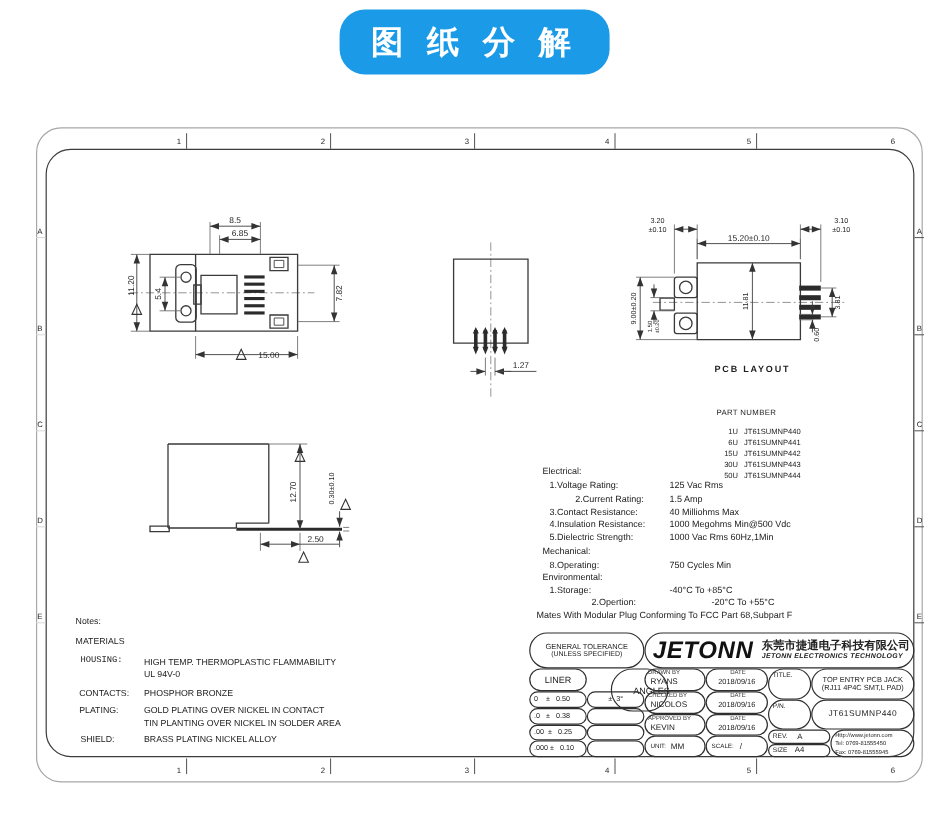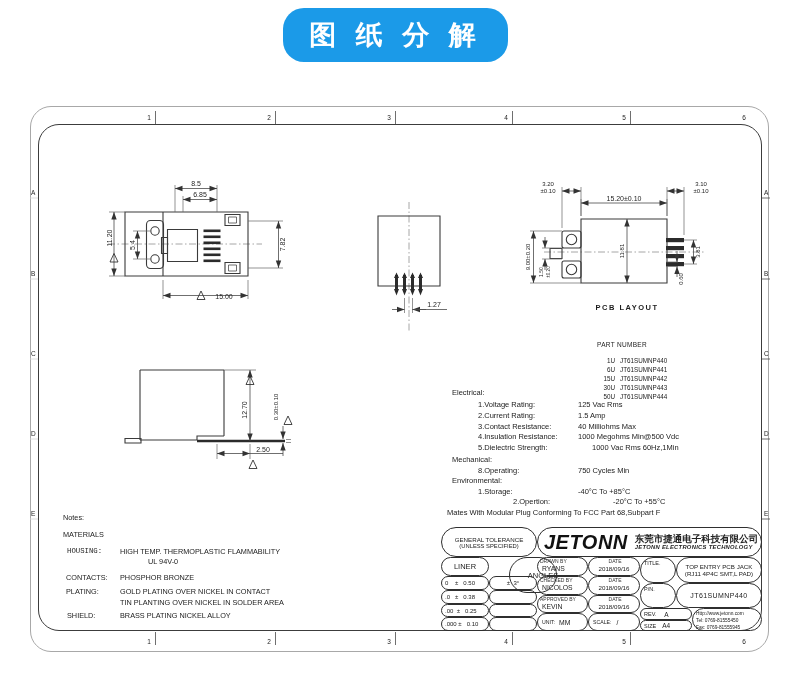--- a/index.html
+++ b/index.html
@@ -27,21 +27,21 @@
   .dimtxt-s{font-size:6px;}
   .zonetxt{font-size:6.5px;fill:#555;}
   .zonetxt-faint{font-size:6.5px;fill:#c7c7c7;}
   .pcblabel{font-size:7.5px;font-weight:bold;letter-spacing:1.5px;}
   
   .pn-title{font-size:6.5px;letter-spacing:.3px;}
   .pn-row{display:flex;font-size:6.3px;}
   .pn-code{width:20px;text-align:right;margin-right:5px;}
   .spec-h{font-size:7.5px;}
   .spec-row{display:flex;font-size:7.5px;white-space:pre;}
-  .spec-label{width:100px;margin-left:20px;}
+  .spec-label{width:100px;}
   .note{font-size:7.3px;white-space:pre;}
   
   .tb{border:1px solid #2f2f2f;box-sizing:border-box;background:transparent;}
   .ctr{display:flex;align-items:center;justify-content:center;text-align:center;}
   .tb-tiny{font-size:5px;color:#333;line-height:1.1;padding:1px 0 0 2px;}
   .tb-val{font-size:6.8px;padding-left:4px;}
   .logo-text{font-size:20px;font-weight:700;font-style:italic;letter-spacing:0.5px;color:#111;}
   .cn{font-size:9.5px;font-weight:bold;line-height:1.15;}
   .en{font-size:5.8px;font-weight:bold;font-style:italic;letter-spacing:.3px;color:#222;}
   .tol-row{font-size:6px;white-space:pre;display:flex;align-items:center;padding-left:3px;box-sizing:border-box;}
@@ -259,33 +259,33 @@
 <div class="abs pn-row" style="left:595px;top:393px;">
   <span class="pn-code">50U</span>
   <span>JT61SUMNP444</span>
 </div>
 
 <div class="abs spec-h" style="left:452px;top:388px;">Electrical:</div>
 <div class="abs spec-row" style="left:458px;top:400px;">
   <span class="spec-label">1.Voltage Rating:</span>
   <span>125 Vac Rms</span>
 </div>
-<div class="abs spec-row" style="left:458px;top:411px;">
+<div class="abs spec-row" style="left:458px;top:411px;text-align:center;">
   <span class="spec-label">2.Current Rating:</span>
   <span>1.5 Amp</span>
 </div>
 <div class="abs spec-row" style="left:458px;top:422px;">
   <span class="spec-label">3.Contact Resistance:</span>
   <span>40 Milliohms Max</span>
 </div>
 <div class="abs spec-row" style="left:458px;top:432px;">
   <span class="spec-label">4.Insulation Resistance:</span>
   <span>1000 Megohms Min@500 Vdc</span>
 </div>
-<div class="abs spec-row" style="left:458px;top:443px;gap:14px;">
+<div class="abs spec-row" style="left:458px;top:443px;">
   <span class="spec-label">5.Dielectric Strength:</span>
   <span>1000 Vac Rms 60Hz,1Min</span>
 </div>
 <div class="abs spec-h" style="left:452px;top:455px;">Mechanical:</div>
 <div class="abs spec-row" style="left:458px;top:466px;">
   <span class="spec-label">8.Operating:</span>
   <span>750 Cycles Min</span>
 </div>
 <div class="abs spec-h" style="left:452px;top:476px;">Environmental:</div>
 <div class="abs spec-row" style="left:458px;top:487px;">
@@ -295,21 +295,21 @@
 <div class="abs spec-row" style="left:458px;top:497px;padding-left:35px;">
   <span class="spec-label">2.Opertion:</span>
   <span>-20°C To +55°C</span>
 </div>
 <div class="abs spec-h" style="left:447px;top:508px;">Mates With Modular Plug Conforming To FCC Part 68,Subpart F</div>
 
 <div class="abs note" style="left:63px;top:513px;">Notes:</div>
 <div class="abs note" style="left:63px;top:530px;">MATERIALS</div>
 <div class="abs note" style="left:67px;top:547px;font-family:Liberation Mono, monospace;">HOUSING:</div>
 <div class="abs note" style="left:120px;top:547px;">HIGH TEMP. THERMOPLASTIC FLAMMABILITY</div>
-<div class="abs note" style="left:120px;top:557px;margin-left:28px;">UL 94V-0</div>
+<div class="abs note" style="left:120px;top:557px;">UL 94V-0</div>
 <div class="abs note" style="left:66px;top:573px;">CONTACTS:</div>
 <div class="abs note" style="left:120px;top:573px;">PHOSPHOR BRONZE</div>
 <div class="abs note" style="left:66px;top:587px;">PLATING:</div>
 <div class="abs note" style="left:120px;top:587px;">GOLD PLATING OVER NICKEL IN CONTACT</div>
 <div class="abs note" style="left:120px;top:598px;">TIN PLANTING OVER NICKEL IN SOLDER AREA</div>
 <div class="abs note" style="left:67px;top:611px;">SHIELD:</div>
 <div class="abs note" style="left:120px;top:611px;">BRASS PLATING NICKEL ALLOY</div>
 
 <div class="abs tb ctr" style="left:441px;top:527px;width:96px;height:30px;flex-direction:column;">
   <div style="font-size:6.2px;">GENERAL TOLERANCE</div>

